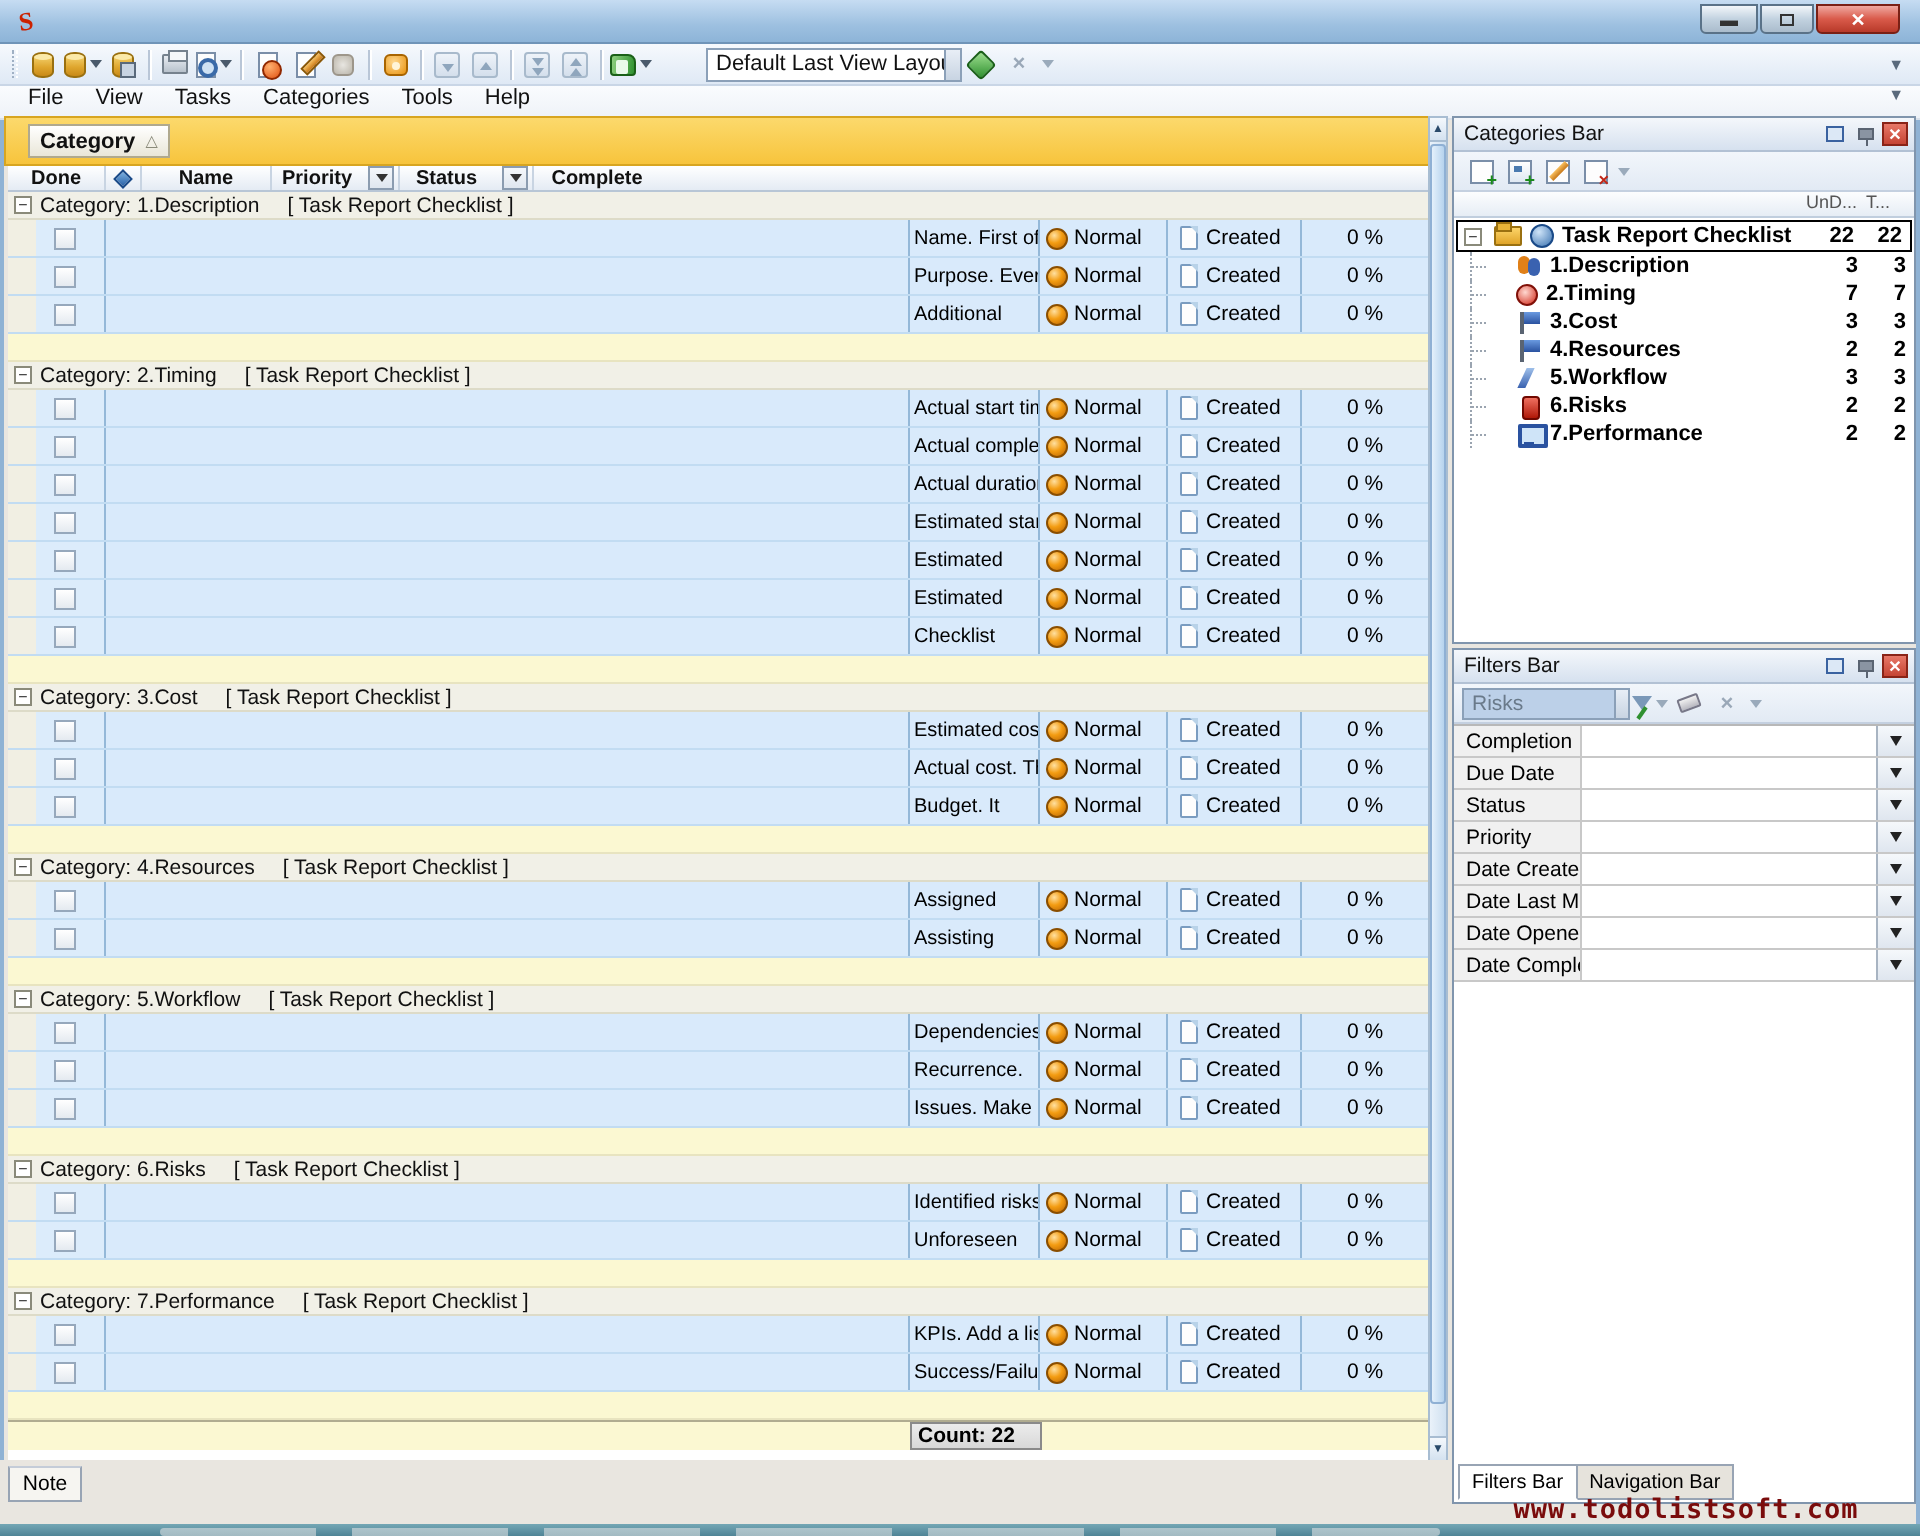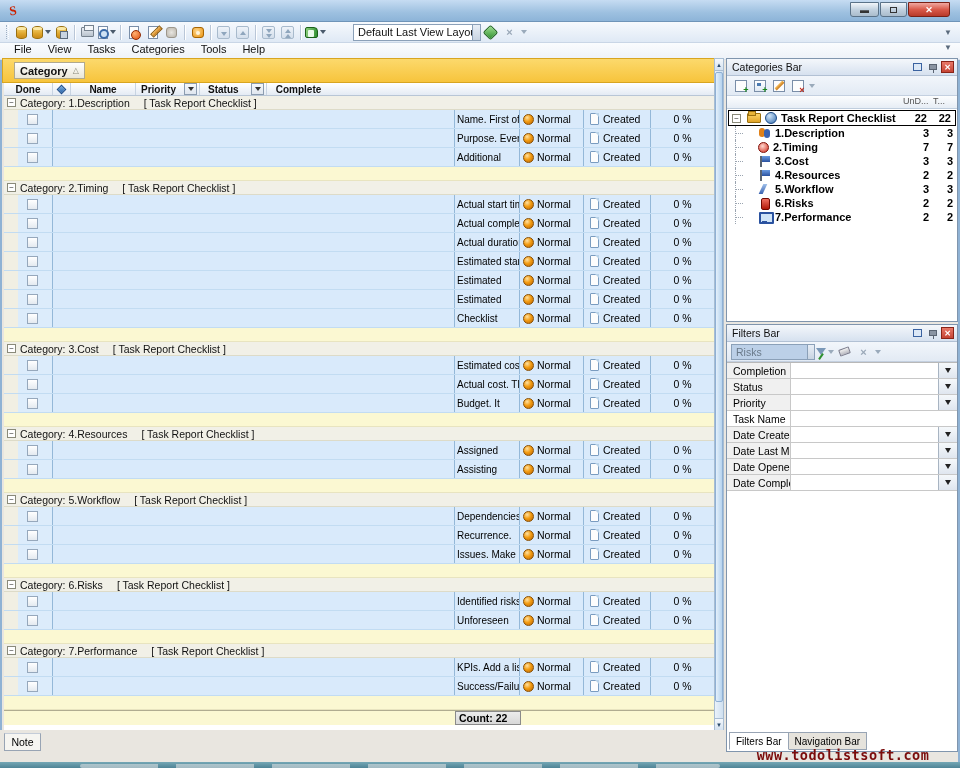--- a/index.html
+++ b/index.html
@@ -877,32 +877,33 @@
         </span>
       <span class="dd dim"></span>
     </div>
     <div id="flt-grid">
         <div class="flt-row">
           <div class="flt-label">Completion</div>
           <div class="flt-value"></div>
           <div class="flt-arrow"></div>
         </div>
         <div class="flt-row">
+          <div class="flt-label">Due Date</div>
+          <div class="flt-value"></div>
+          <div class="flt-arrow"></div>
+        </div>
+        <div class="flt-row">
           <div class="flt-label">Status</div>
           <div class="flt-value"></div>
           <div class="flt-arrow"></div>
         </div>
         <div class="flt-row">
           <div class="flt-label">Priority</div>
           <div class="flt-value"></div>
           <div class="flt-arrow"></div>
-        </div>
-        <div class="flt-row">
-          <div class="flt-label plain">Task Name</div>
-          <div class="flt-value"></div>
         </div>
         <div class="flt-row">
           <div class="flt-label">Date Created</div>
           <div class="flt-value"></div>
           <div class="flt-arrow"></div>
         </div>
         <div class="flt-row">
           <div class="flt-label">Date Last Modified</div>
           <div class="flt-value"></div>
           <div class="flt-arrow"></div>

